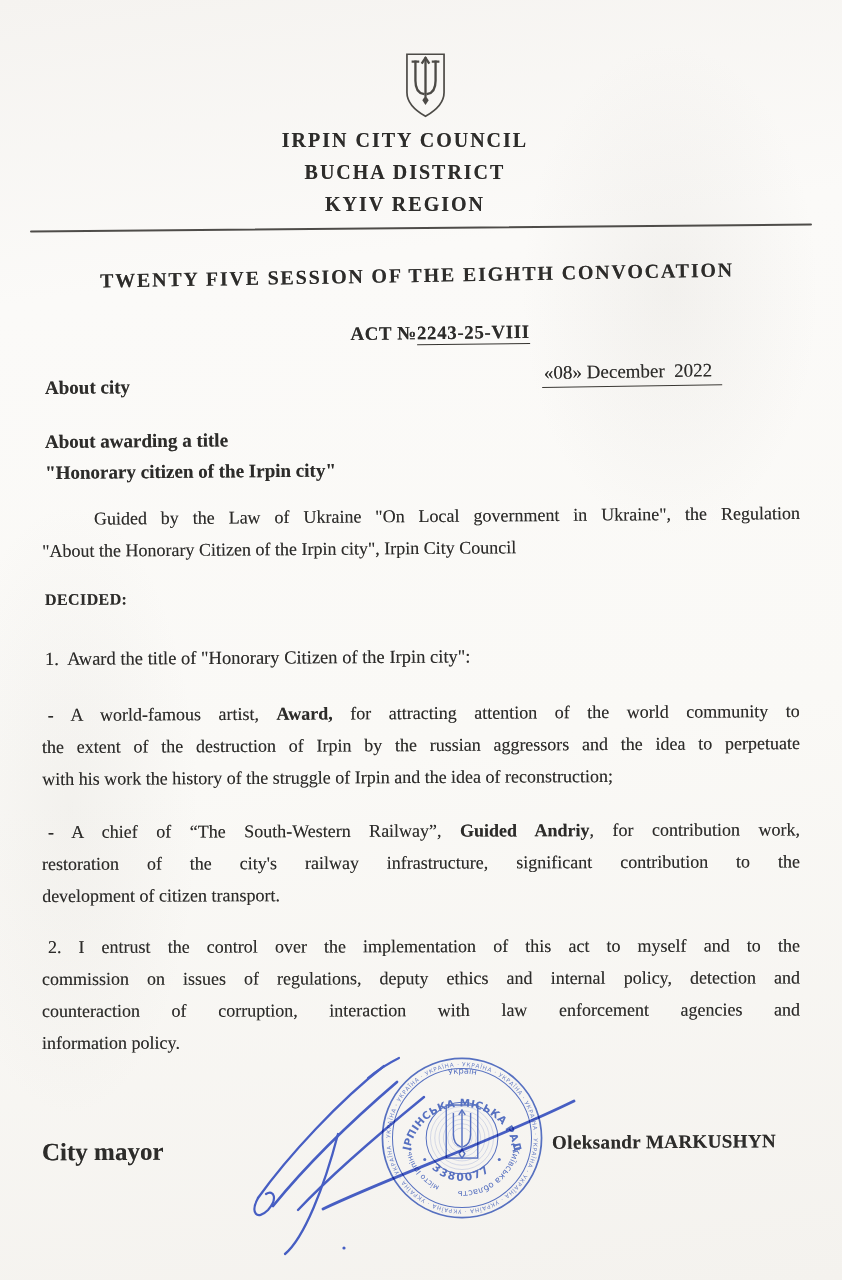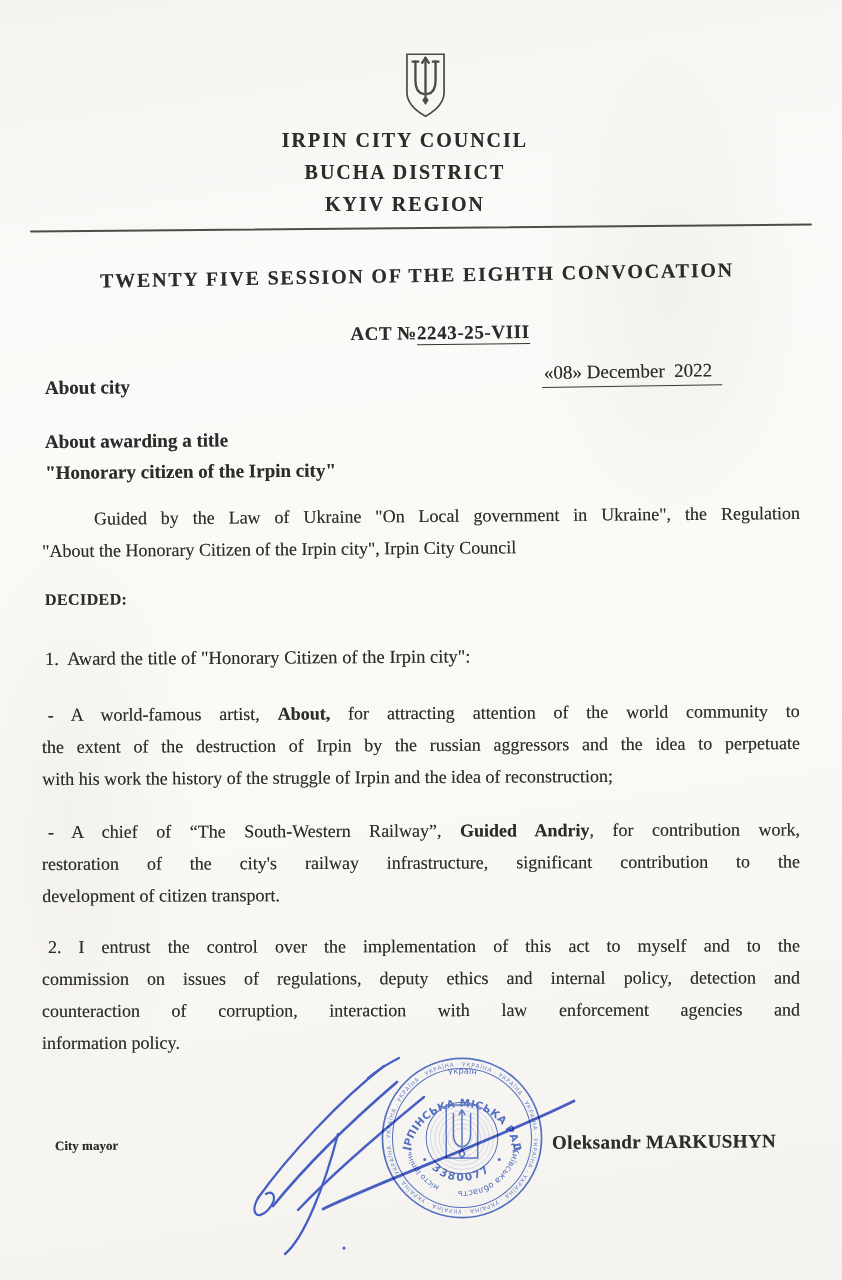--- a/index.html
+++ b/index.html
@@ -23,21 +23,21 @@
   .para{left:42px;width:758px;font-size:18px;transform-origin:left center;}
   .tline{line-height:32px;height:32px;overflow:visible;}
   .just{text-align:justify;text-align-last:justify;}
   .para .first{text-indent:var(--fi,0px);}
   .preamble{top:503px;--fi:52px;transform:rotate(-0.45deg);}
   .decided{top:591px;left:45px;font-size:16px;font-weight:bold;letter-spacing:.4px;transform:rotate(-0.4deg);transform-origin:left center;}
   .item1{top:649px;left:45px;font-size:18.5px;transform:rotate(-0.35deg);transform-origin:left center;}
   .award1{top:699px;--fi:6px;transform:rotate(-0.3deg);}
   .award2{top:816px;--fi:6px;transform:rotate(-0.2deg);}
   .item2p{top:931px;--fi:6px;transform:rotate(-0.12deg);}
-  .mayor{top:1138px;left:55px;font-size:13px;font-weight:bold;transform:rotate(-0.3deg);}
+  .mayor{top:1138px;left:42px;font-size:25px;font-weight:bold;transform:rotate(-0.3deg);}
   .signname{top:1131px;left:552px;font-size:19px;font-weight:bold;letter-spacing:.4px;transform:rotate(-0.4deg);}
   .stampwrap{left:376px;top:1052px;width:172px;height:172px;mix-blend-mode:multiply;opacity:.93;filter:blur(.25px);}
   .sigwrap{left:228px;top:1038px;width:380px;height:230px;mix-blend-mode:multiply;}
   .blot1{left:520px;top:40px;width:300px;height:500px;background:radial-gradient(ellipse at center,rgba(178,172,163,.12),transparent 70%);}
   .blot2{left:-60px;top:500px;width:260px;height:620px;background:radial-gradient(ellipse at center,rgba(178,172,163,.10),transparent 70%);}
   .emblem{left:399px;top:49px;width:53px;height:73px;}
   svg text{font-family:"DejaVu Sans",sans-serif;}
 </style>
 </head>
 <body>
@@ -87,21 +87,21 @@
   <div class="abs para preamble soft">
       <div class="tline just first"><span>Guided by the Law of Ukraine "On Local government in Ukraine", the Regulation</span></div>
       <div class="tline"><span>"About the Honorary Citizen of the Irpin city", Irpin City Council</span></div>
     </div>
 
   <div class="abs decided soft">DECIDED:</div>
 
   <div class="abs item1 pre soft">1.  Award the title of "Honorary Citizen of the Irpin city":</div>
 
   <div class="abs para award1 soft">
-      <div class="tline just first"><span>- A world-famous artist, </span><span class="b">About,</span><span> for attracting attention of the world community to</span></div>
+      <div class="tline just first"><span>- A world-famous artist, </span><span class="b">Award,</span><span> for attracting attention of the world community to</span></div>
       <div class="tline just"><span>the extent of the destruction of Irpin by the russian aggressors and the idea to perpetuate</span></div>
       <div class="tline"><span>with his work the history of the struggle of Irpin and the idea of reconstruction;</span></div>
     </div>
 
   <div class="abs para award2 soft">
       <div class="tline just first"><span>- A chief of “The South-Western Railway”, </span><span class="b">Guided Andriy</span><span>, for contribution work,</span></div>
       <div class="tline just"><span>restoration of the city's railway infrastructure, significant contribution to the</span></div>
       <div class="tline"><span>development of citizen transport.</span></div>
     </div>
 

